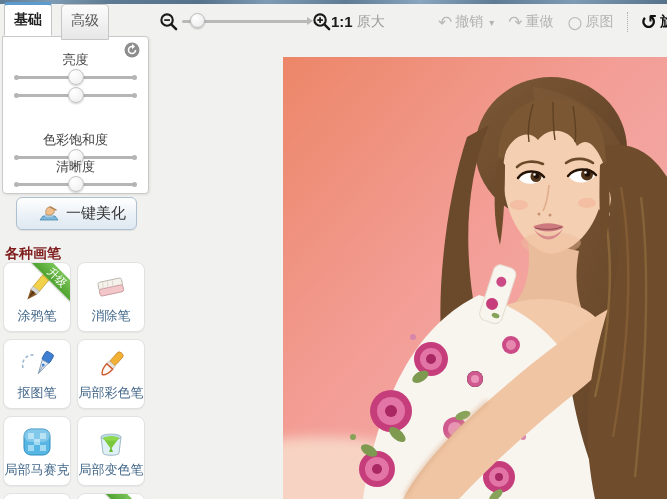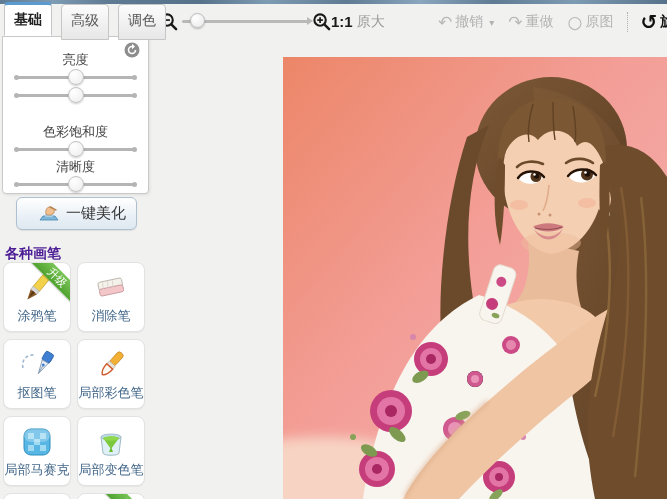--- a/index.html
+++ b/index.html
@@ -48,21 +48,21 @@
   .slider-track::before { left:-2px; } .slider-track::after { right:-2px; }
   .slider-handle { position:absolute; left:50%; top:-7px; transform:translateX(-50%); width:16px; height:16px;
     border-radius:50%; background:radial-gradient(circle at 35% 30%,#fff,#ececec); border:1px solid #c2c2c2;
     box-shadow:0 1px 2px rgba(0,0,0,.2); cursor:pointer; }
   .beautify { position:absolute; left:13px; top:160px; width:121px; height:33px; display:flex; align-items:center; justify-content:center;
     background:linear-gradient(#ffffff,#e9f0f6 60%,#dfe9f1); border:1px solid #aebfcf; border-radius:6px;
     font-size:15px; color:#333; cursor:pointer; box-shadow:0 1px 1px rgba(0,0,0,.08);padding-left:11px; }
   .beautify svg { margin-right:6px; }
 
   
-  .brush-title { position:absolute; left:5px; top:245px; font-size:14px; font-weight:bold; color:#4c1d95; }
+  .brush-title { position:absolute; left:5px; top:245px; font-size:14px; font-weight:bold; color:#7f1d1d; }
   .brush-grid { position:absolute; left:3px; top:262px; width:146px; display:grid;
     grid-template-columns:68px 68px; grid-auto-rows:70px; gap:7px 6px; }
   .brush-btn { position:relative; overflow:hidden; background:#fff; border:1px solid #e2e2e2; border-radius:8px;
     box-shadow:0 1px 1px rgba(0,0,0,.05); cursor:pointer; display:flex; flex-direction:column; align-items:center; }
   .brush-icon { margin-top:7px; height:36px; display:flex; align-items:center; justify-content:center; }
   .brush-label { font-size:13px; color:#44688a; margin-top:1px; }
   .ribbon { position:absolute; top:7px; right:-18px; width:62px; transform:rotate(45deg);
     background:linear-gradient(#79c457,#4fa22f); color:#fff; font-size:11px; line-height:15px; text-align:center;
     box-shadow:0 1px 1px rgba(0,0,0,.2); }
 
@@ -73,21 +73,20 @@
 </head>
 <body>
 
 <div id="app">
 
   <div class="top-strip"></div>
 
   <div class="tabs">
     <div class="tab active">基础</div>
     <div class="tab">高级</div>
-    <div class="tab">调色</div>
   </div>
 
   <div class="zoom-ctrl">
     <svg class="mag" viewBox="0 0 20 20">
       <circle cx="8.5" cy="8.5" r="6" fill="none" stroke="#1a1a1a" stroke-width="2.2"></circle>
       <line x1="13.5" y1="13.5" x2="18" y2="18" stroke="#1a1a1a" stroke-width="2.6" stroke-linecap="round"></line>
       <line x1="5.5" y1="8.5" x2="11.5" y2="8.5" stroke="#1a1a1a" stroke-width="1.8"></line>
     </svg>
     <div class="zoom-track">
       <div class="tip"></div>
@@ -135,21 +134,21 @@
       <div class="slider-label">亮度</div>
       <div class="slider-track">
           <div class="slider-handle"></div>
         </div>
     </div>
     <div class="slider-row" style="top:50px">
       <div class="slider-track">
           <div class="slider-handle"></div>
         </div>
     </div>
-    <div class="slider-row" style="top:86px">
+    <div class="slider-row" style="top:94px">
       <div class="slider-label">色彩饱和度</div>
       <div class="slider-track">
           <div class="slider-handle"></div>
         </div>
     </div>
     <div class="slider-row" style="top:121px">
       <div class="slider-label">清晰度</div>
       <div class="slider-track">
           <div class="slider-handle"></div>
         </div>

